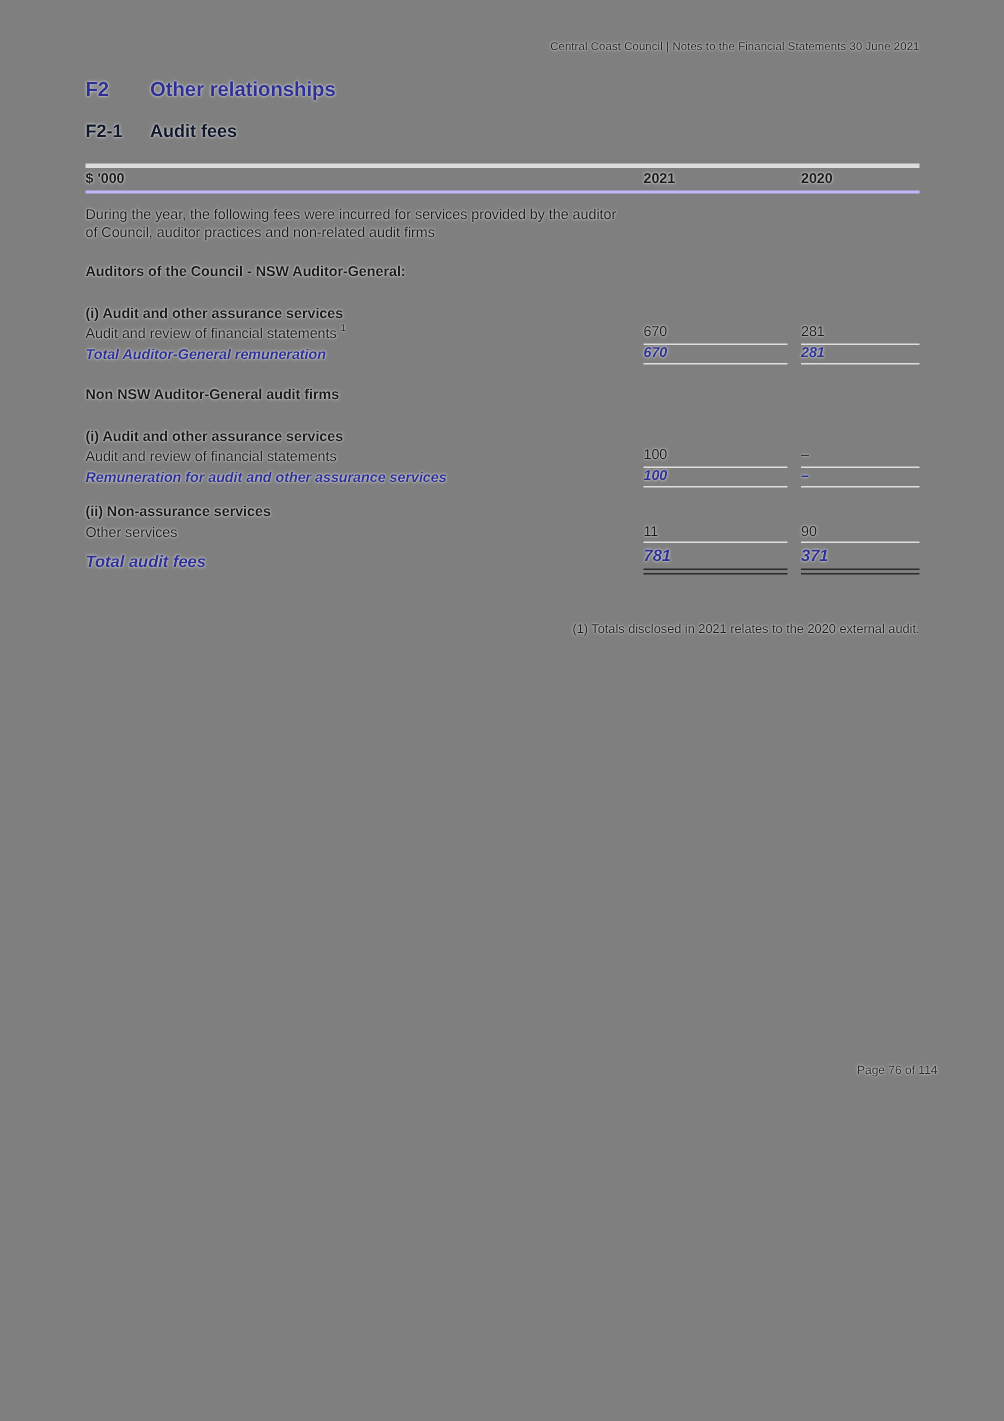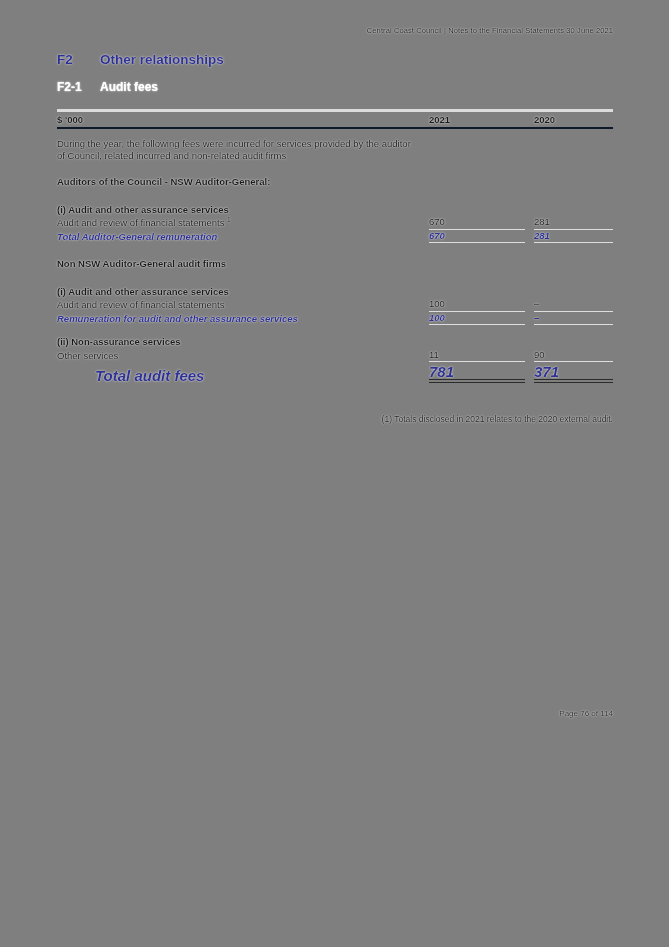--- a/index.html
+++ b/index.html
@@ -27,29 +27,29 @@
   .section-title {
     margin-top: 17px;
     font-size: 13.5px;
     font-weight: bold;
     color: #2e3192;
   }
   .subsection-title {
     margin-top: 13px;
     font-size: 12px;
     font-weight: bold;
-    color: #ffffff;
+    color: #0f172a;
   }
   .t-num { display: inline-block; width: 43px; }
   .thead {
     margin-top: 15px;
     display: flex;
     align-items: flex-end;
     border-top: 3px solid #dcdcdc;
-    border-bottom: 2px solid #0f172a;
+    border-bottom: 2px solid #c4b5fd;
     padding: 2px 0 2px 0;
     font-size: 9.5px;
     font-weight: bold;
   }
   .thead .lbl { flex: 1; }
   .intro {
     margin: 9px 0 0 0;
     font-size: 9.5px;
     line-height: 11.5px;
   }
@@ -61,36 +61,35 @@
   }
   .lbl { flex: 1; }
   .v1 { width: 96px; }
   .v2 { width: 79px; text-align: left; margin-left: 9px; }
   .u .v1, .u .v2 { border-bottom: 1px solid #dedede; }
   .blue { color: #2e3192; font-weight: bold; font-style: italic; }
   .grp-heading { margin-top: 15px; font-weight: bold; font-size: 9.5px; line-height: 12.5px; }
   .sub-heading { margin-top: 15px; font-weight: bold; font-size: 9.5px; line-height: 12.5px; }
   .sub-heading.tight { margin-top: 11px; }
   .total-row {
-    font-size: 15px;
+    font-size: 11px;
     line-height: 15px;
     padding-top: 2px;
-    margin-left: 38px;
   }
   .total-row .v1, .total-row .v2 { border-bottom: 4px double #2b2b2b; }
   sup { font-size: 6.5px; line-height: 0; }
   .footnote {
     margin-top: 31px;
     font-size: 8.5px;
     color: #1e1e1e;
     text-align: right;
   }
   .doc-footer {
     position: absolute;
-    right: 56px;
+    right: 44px;
     bottom: 24px;
     font-size: 8px;
     color: #2a2a2a;
   }
 </style>
 </head>
 <body>
 
 <div class="page">
 
@@ -105,21 +104,21 @@
   </div>
 
   <div class="thead">
     <span class="lbl">$ '000</span>
     <span class="v1">2021</span>
     <span class="v2">2020</span>
   </div>
 
   <div class="intro">
     <div>During the year, the following fees were incurred for services provided by the auditor</div>
-    <div>of Council, related incurred and non-related audit firms</div>
+    <div>of Council, auditor practices and non-related audit firms</div>
   </div>
 
   <div class="grp-heading">Auditors of the Council - NSW Auditor-General:</div>
 
   <div class="sub-heading">(i) Audit and other assurance services</div>
 
   <div class="row u">
     <span class="lbl"><span>Audit and review of financial statements</span> <sup>1</sup></span>
     <span class="v1">670</span>
     <span class="v2">281</span>

